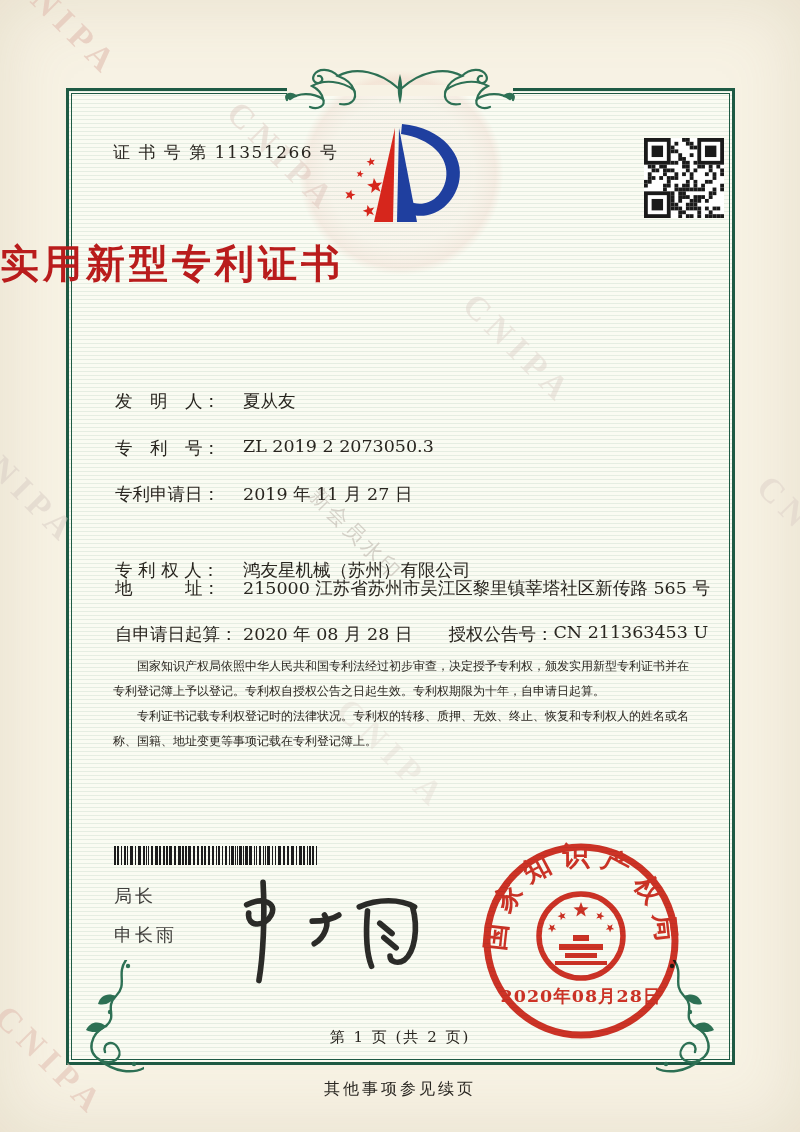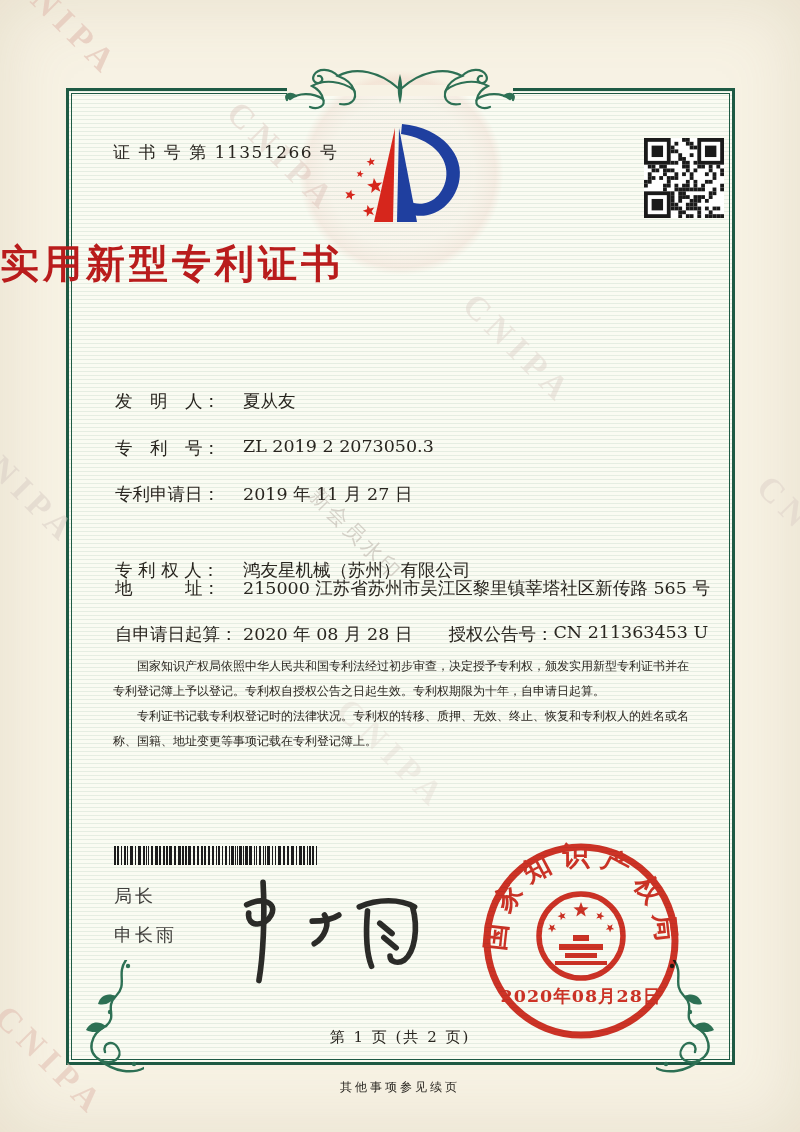--- a/index.html
+++ b/index.html
@@ -49,21 +49,21 @@
   .row-3{top:482px}.row-4{top:558px}.row-5{top:576px}.row-6{top:622px}
   .body-paras{position:absolute;left:113px;top:654px;width:576px;z-index:4;}
   .body-paras p{margin:0;font-size:12px;line-height:25px;text-indent:2em;text-align:justify;color:#2a2620;}
   .barcode{position:absolute;left:114px;top:846px;z-index:4;}
   .officer{position:absolute;left:114px;top:884px;z-index:4;font-family:"DejaVu Sans","Liberation Sans",sans-serif;color:#403f3c;}
   .officer div{font-size:18px;letter-spacing:3px;}
   .officer .officer-name{margin-top:15px;}
   .signature{position:absolute;left:218px;top:876px;z-index:5;}
   .seal{position:absolute;left:476px;top:836px;z-index:6;mix-blend-mode:multiply;opacity:.95;}
   .footer-page{position:absolute;left:0;right:0;top:1028px;text-align:center;font-size:15px;letter-spacing:2px;z-index:4;}
-  .footer-note{position:absolute;left:0;right:0;top:1079px;text-align:center;font-size:12px;letter-spacing:3px;z-index:4;color:#2a2722;}
+  .footer-note{position:absolute;left:0;right:0;top:1079px;text-align:center;font-size:16px;letter-spacing:3px;z-index:4;color:#2a2722;}
 </style>
 </head>
 <body>
 
 <div class="page">
 
   <span class="wm" style="left:-6px;top:2px;color:#e3c2b5;opacity:.65">CNIPA</span>
   <span class="wm" style="left:212px;top:138px;color:#e0cdc4;opacity:.5">CNIPA</span>
   <span class="wm" style="left:448px;top:330px;color:#ddd0c8;opacity:.45">CNIPA</span>
   <span class="wm" style="left:-48px;top:470px;color:#d8ccc4;opacity:.5">CNIPA</span>

